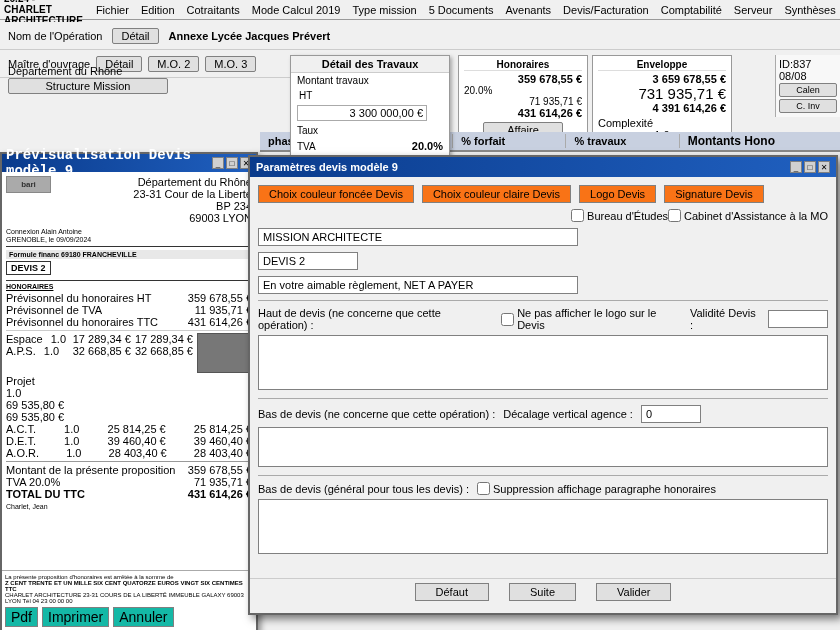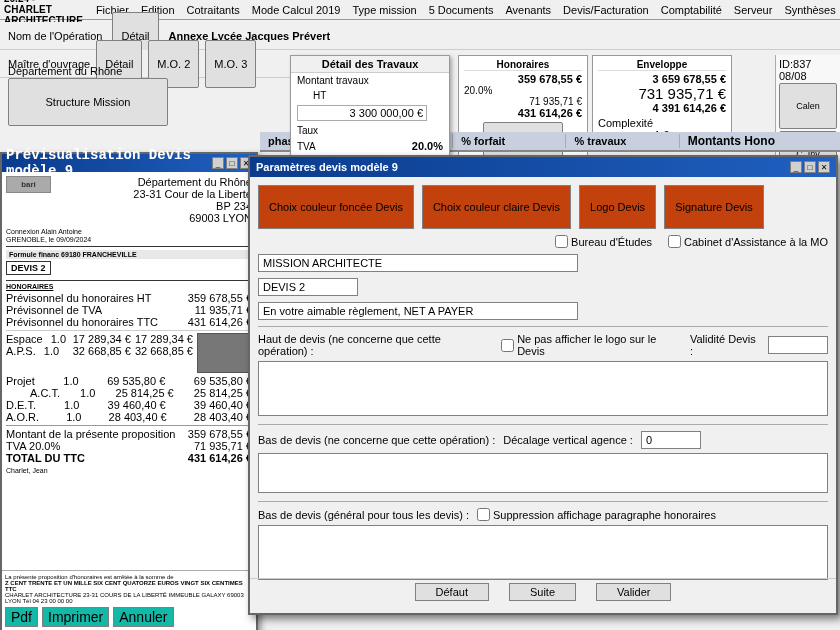--- a/index.html
+++ b/index.html
@@ -5,21 +5,21 @@
     * { box-sizing: border-box; margin: 0; padding: 0; font-family: Arial, sans-serif; font-size: 11px; }
     body { background: #c0c0c0; width: 840px; height: 630px; overflow: hidden; position: relative; }
 
     
     .app-window { position: absolute; top: 0; left: 0; width: 840px; height: 630px; background: #f0f0f0; }
 
     
     .menu-bar { background: #f0f0f0; border-bottom: 1px solid #999; padding: 2px 4px; display: flex; align-items: center; gap: 2px; height: 20px; }
     .menu-bar .app-title { font-weight: bold; font-size: 10px; color: #000; margin-right: 6px; }
     .menu-item { padding: 1px 5px; cursor: pointer; font-size: 11px; white-space: nowrap; }
-    .btn { background: #e0e0e0; border: 1px solid #808080; padding: 17px 8px; cursor: pointer; font-size: 11px; border-radius: 2px; }
+    .btn { background: #e0e0e0; border: 1px solid #808080; padding: 1px 8px; cursor: pointer; font-size: 11px; border-radius: 2px; }
 
     
     .detail-panel { background: white; border: 1px solid #999; position: absolute; top: 55px; left: 290px; width: 160px; z-index: 10; box-shadow: 2px 2px 4px rgba(0,0,0,0.3); }
     .detail-panel-header { background: #f0f0f0; border-bottom: 1px solid #ccc; padding: 2px 4px; font-weight: bold; text-align: center; }
     .detail-row { display: flex; justify-content: space-between; padding: 2px 6px; align-items: center; }
     .detail-label { font-size: 10px; }
     .detail-input { width: 90px; border: 1px solid #aaa; padding: 1px 3px; text-align: right; }
     .badge-e { background: #e8a000; color: white; font-weight: bold; padding: 1px 4px; display: inline-block; }
 
     
@@ -32,21 +32,21 @@
     .preview-bottom { position: absolute; bottom: 0; left: 0; right: 0; border-top: 1px solid #aaa; padding: 3px; font-size: 7px; }
     .preview-pdf-row { display: flex; gap: 4px; align-items: center; }
     .preview-pdf-btn { background: #14b8a6; border: 1px solid #808080; padding: 1px 5px; font-size: 14px; cursor: pointer; }
 
     
     .params-dialog { position: absolute; top: 155px; left: 248px; width: 590px; height: 460px; background: #f0f0f0; border: 2px solid #666; box-shadow: 4px 4px 8px rgba(0,0,0,0.5); z-index: 30; }
     .params-titlebar { background: linear-gradient(to right, #0a3b8c, #2060c0); color: white; padding: 2px 6px; display: flex; justify-content: space-between; align-items: center; height: 20px; }
     .params-title { font-size: 11px; font-weight: bold; }
     .params-body { padding: 8px; }
     .params-row { display: flex; align-items: center; gap: 8px; margin-bottom: 6px; flex-wrap: wrap; }
-    .params-btn { background: #c2410c; border: 1px solid #808080; padding: 15px 10px; cursor: pointer; font-size: 11px; }
+    .params-btn { background: #f97316; border: 1px solid #808080; padding: 2px 10px; cursor: pointer; font-size: 11px; }
     .params-checkbox { display: flex; align-items: center; gap: 3px; }
     .params-checkbox input { cursor: pointer; }
     .params-label { font-size: 11px; }
     .params-field { border: 1px solid #808080; background: white; padding: 2px 4px; font-size: 11px; }
     .params-field-wide { width: 320px; }
     .params-field-small { width: 60px; }
     .params-divider { border: none; border-top: 1px solid #aaa; margin: 6px 0; }
     .params-text-area { border: 1px solid #808080; background: white; width: 100%; height: 80px; padding: 3px; font-size: 11px; resize: none; }
     .params-footer { position: absolute; bottom: 8px; left: 0; right: 0; display: flex; justify-content: center; gap: 20px; padding: 4px; border-top: 1px solid #ccc; }
     .params-footer-btn { background: #e0e0e0; border: 1px solid #808080; padding: 2px 20px; cursor: pointer; font-size: 11px; }
@@ -89,21 +89,21 @@
 
   <div style="position:absolute; top:78px; left:8px; width:200px;">
     <button class="btn" style="width:160px;">Structure Mission</button>
   </div>
 
   <div class="detail-panel">
     <div class="detail-panel-header">Détail des Travaux</div>
     <div class="detail-row">
       <span class="detail-label">Montant travaux</span>
     </div>
-    <div style="display:flex; align-items:flex-end; padding:2px 22px;">
+    <div style="display:flex; align-items:flex-end; padding:2px 8px;">
       <span style="font-size:10px; margin-right:4px;">HT</span>
     </div>
     <div style="padding:2px 6px;">
       <input class="detail-input" type="text" style="width: 130px;" value="3 300 000,00 €">
     </div>
     <div style="display:flex; justify-content:space-between; padding:2px 6px; align-items:center;">
       <span style="font-size:10px;">Taux</span>
     </div>
     <div style="display:flex; justify-content:space-between; padding:2px 6px; align-items:center;">
       <span style="font-size:10px;">TVA</span>
@@ -216,27 +216,27 @@
         <div style="display:flex; justify-content:space-between;">
           <span>A.P.S.</span>
             <span style="margin-left:8px;">1.0</span>
             <span style="margin-left:auto;">32 668,85 €</span>
             <span style="margin-left:4px;">32 668,85 €</span>
         </div>
       </div>
       <div style="clear:both;"></div>
       
       <div style="font-size:7px;">
-        <div style="display:flex; justify-content:space-between;">
+        <div style="display:flex; justify-content:space-between;flex-direction:column;">
             <span>Projet</span>
             <span>1.0</span>
             <span>69 535,80 €</span>
             <span>69 535,80 €</span>
           </div>
-        <div style="display:flex; justify-content:space-between;margin-left:24px;">
+        <div style="display:flex; justify-content:space-between;">
             <span>A.C.T.</span>
             <span>1.0</span>
             <span>25 814,25 €</span>
             <span>25 814,25 €</span>
           </div>
         <div style="display:flex; justify-content:space-between;">
             <span>D.E.T.</span>
             <span>1.0</span>
             <span>39 460,40 €</span>
             <span>39 460,40 €</span>
@@ -289,21 +289,21 @@
     </div>
     <div class="params-body">
       
       <div class="params-row">
         <button class="params-btn">Choix couleur foncée Devis</button>
         <button class="params-btn">Choix couleur claire Devis</button>
         <button class="params-btn">Logo Devis</button>
         <button class="params-btn">Signature Devis</button>
       </div>
       <div class="params-row">
-        <div style="margin-left: auto; display:flex; gap:16px;">
+        <div style="margin-left: auto; display:flex; ">
           <label class="params-checkbox">
             <input type="checkbox" style="">
             <span>Bureau d'Études</span>
           </label>
           <label class="params-checkbox">
             <input type="checkbox" style="">
             <span>Cabinet d'Assistance à la MO</span>
           </label>
         </div>
       </div>

